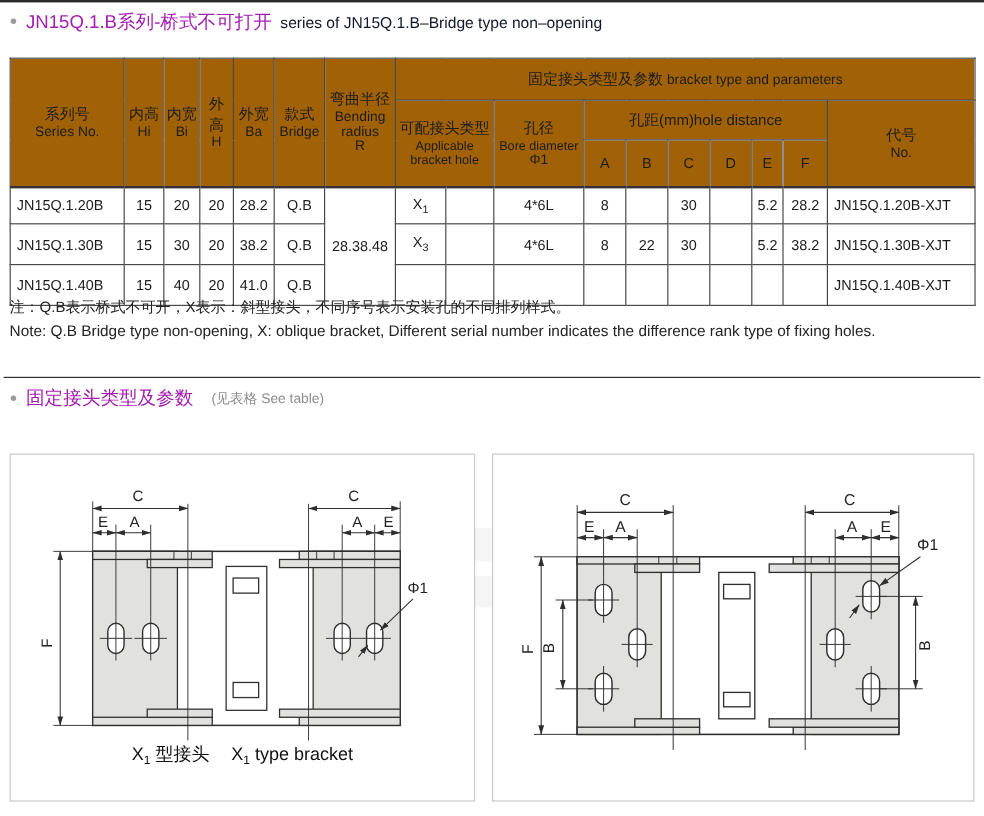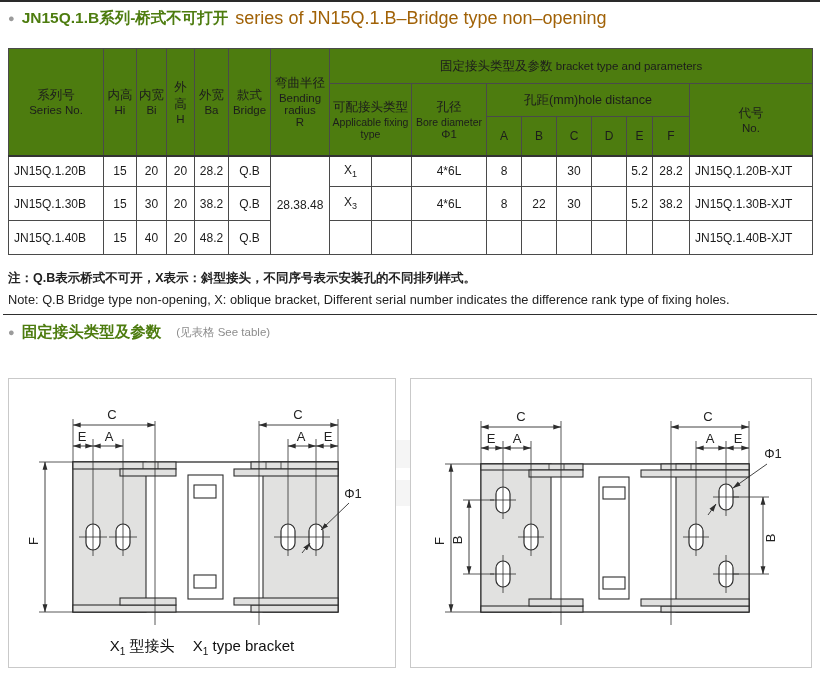--- a/index.html
+++ b/index.html
@@ -1,44 +1,44 @@
 <!DOCTYPE html>
 <html><head>
 <meta charset="utf-8">
 <style>
   html,body{margin:0;padding:0;background:#fff;}
   .page{position:relative;width:820px;height:680px;background:#fff;overflow:hidden;
         font-family:"Liberation Sans","DejaVu Sans",sans-serif;color:#1c1c1c;}
   .topline{position:absolute;left:0;top:0;width:820px;height:2px;background:#2a2a2a;}
   .sec-title{position:absolute;left:8px;display:flex;align-items:center;gap:7px;white-space:nowrap;}
   .sec-title .bullet{color:#9b9b9b;font-size:11px;line-height:1;}
-  .sec-title .zh{color:#4d7c0f;font-weight:bold;font-size:15.5px;}
-  .sec-title .en{color:#a16207;font-size:18px;}
+  .sec-title .zh{color:#a21caf;font-weight:normal;font-size:15.5px;}
+  .sec-title .en{color:#0f172a;font-size:13px;}
   .sec-title .hint{color:#8d8d8d;font-size:11.5px;margin-left:8px;}
   
   table.spec{position:absolute;left:8px;top:48px;width:804px;border-collapse:collapse;table-layout:fixed;}
   table.spec td{border:1px solid #4a4a4a;text-align:center;vertical-align:middle;
                 font-size:12px;padding:0 2px;background:#fff;overflow:hidden;}
-  table.spec thead td{background:#4d7c0f;}
+  table.spec thead td{background:#a16207;}
   table.spec tbody tr:first-child td{border-top:2px solid #333;}
   table.spec .al{text-align:left;padding-left:5px;}
   table.spec .zh{font-size:12.5px;}
   table.spec .en{font-size:11.5px;}
   table.spec .sm{font-size:10.5px;}
   table.spec sub{font-size:9px;}
   
   .note{position:absolute;left:8px;font-size:12.5px;color:#222;white-space:nowrap;}
   .divider{position:absolute;left:3px;top:314px;width:814px;height:1px;background:#2e2e2e;}
   
   .panel{position:absolute;top:378px;height:288px;border:1px solid #c9c9c9;background:#fff;
          display:flex;flex-direction:column;align-items:center;}
   .panel.left{left:8px;width:386px;}
   .panel.right{left:410px;width:400px;}
   .panel svg{display:block;margin-top:6px;}
-  .caption{margin-top:auto;margin-bottom:10px;font-size:15px;color:#111;white-space:nowrap;}
+  .caption{margin-top:auto;margin-bottom:27px;font-size:15px;color:#111;white-space:nowrap;}
   .caption sub{font-size:10px;}
   .caption .gap{display:inline-block;width:14px;}
   svg .outline{fill:none;stroke:#2e2e2e;stroke-width:1.3;}
   svg .plate{fill:#e1e1e0;stroke:#2e2e2e;stroke-width:1.1;}
   svg .inner{fill:#fff;stroke:#2e2e2e;stroke-width:1.1;}
   svg .hole{fill:#fff;stroke:#2e2e2e;stroke-width:1.2;}
   svg .thin{stroke:#2e2e2e;stroke-width:0.8;fill:none;}
   svg .dim{stroke:#2e2e2e;stroke-width:0.9;fill:none;}
   svg text{font-family:"Liberation Sans","DejaVu Sans",sans-serif;font-size:13px;fill:#222;}
   .watermark{position:absolute;left:330px;top:430px;width:240px;height:90px;opacity:0.08;pointer-events:none;}
@@ -109,21 +109,21 @@
         </td>
         <td colspan="10">
           <span class="zh">固定接头类型及参数</span>
           <span class="en"> </span>
           <span class="en">bracket type and parameters</span>
         </td>
       </tr>
       <tr style="height:33px;">
         <td rowspan="2" colspan="2">
           <div class="zh">可配接头类型</div>
-          <div class="sm">Applicable fixing type</div>
+          <div class="sm">Applicable bracket hole</div>
         </td>
         <td rowspan="2">
           <div class="zh">孔径</div>
           <div class="sm">Bore diameter</div>
           <div class="en">Φ1</div>
         </td>
         <td colspan="6">
           <span class="zh">孔距(mm)hole distance</span>
         </td>
         <td rowspan="2">
@@ -176,38 +176,38 @@
         <td></td>
         <td>5.2</td>
         <td>38.2</td>
         <td class="al">JN15Q.1.30B-XJT</td>
       </tr>
       <tr style="height:34px;margin-left:32px;">
         <td class="al">JN15Q.1.40B</td>
         <td>15</td>
         <td>40</td>
         <td>20</td>
-        <td>48.2</td>
+        <td>41.0</td>
         <td>Q.B</td>
         <td><span></span><sub></sub></td>
         <td></td>
         <td></td>
         <td></td>
         <td></td>
         <td></td>
         <td></td>
         <td></td>
         <td></td>
         <td class="al">JN15Q.1.40B-XJT</td>
       </tr>
     </tbody>
   </table>
 
-  <div class="note" style="top:270px;font-weight:bold;">注：Q.B表示桥式不可开，X表示：斜型接头，不同序号表示安装孔的不同排列样式。</div>
-  <div class="note" style="top:292px;font-size:12.8px;">Note: Q.B Bridge type non-opening, X: oblique bracket, Different serial number indicates the difference rank type of fixing holes.</div>
+  <div class="note" style="top:248px;">注：Q.B表示桥式不可开，X表示：斜型接头，不同序号表示安装孔的不同排列样式。</div>
+  <div class="note" style="top:268px;font-size:12.8px;">Note: Q.B Bridge type non-opening, X: oblique bracket, Different serial number indicates the difference rank type of fixing holes.</div>
 
   <div class="divider"></div>
 
   <div class="sec-title" style="top:322px;">
     <span class="bullet">●</span>
     <span class="zh">固定接头类型及参数</span>
     <span class="hint">(见表格 See table)</span>
   </div>
 
   <div class="watermark">

